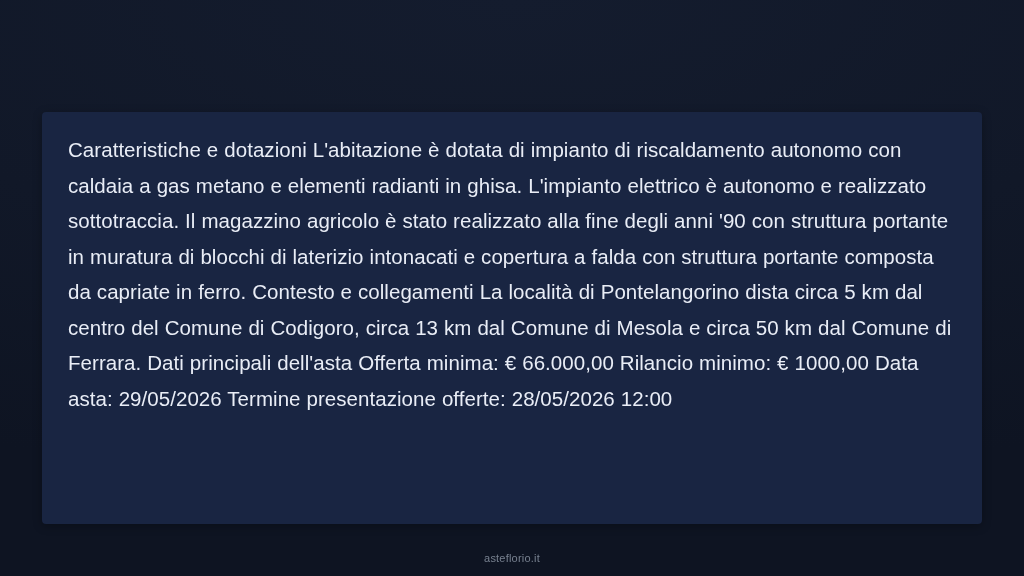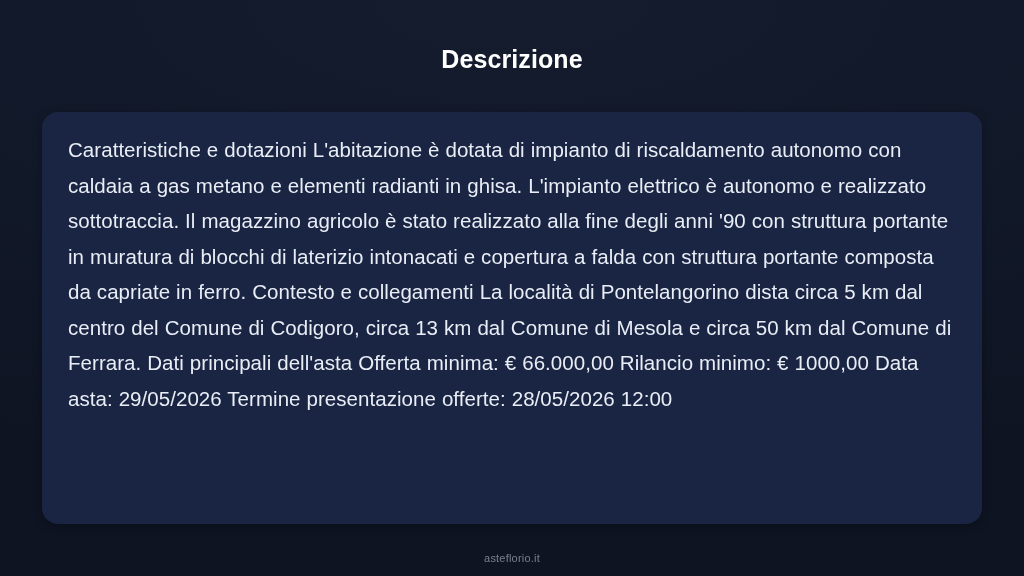--- a/index.html
+++ b/index.html
@@ -48,21 +48,21 @@
     text-transform: uppercase;
   }
   .description-card {
     position: absolute;
     left: 42px;
     top: 112px;
     width: 940px;
     height: 412px;
     box-sizing: border-box;
     background: #192542;
-    border-radius: 16px;
+    border-radius: 4px;
     padding: 20px 26px 20px 26px;
     overflow: hidden;
     box-shadow: 0 2px 10px rgba(0,0,0,0.28);
   }
   .description-text {
     margin: 0;
     font-size: 20.5px;
     line-height: 35.5px;
     color: #e9edf6;
     font-weight: normal;
@@ -86,21 +86,20 @@
     color: #77808f;
     letter-spacing: 0.2px;
   }
 </style>
 </head>
 <body>
 
 <div class="screen">
 
   <div class="header">
-    <h1 class="page-title">Descrizione</h1>
   </div>
 
   <div class="description-card">
     <p class="description-text">Caratteristiche e dotazioni L'abitazione è dotata di impianto di riscaldamento autonomo con caldaia a gas metano e elementi radianti in ghisa. L'impianto elettrico è autonomo e realizzato sottotraccia. Il magazzino agricolo è stato realizzato alla fine degli anni '90 con struttura portante in muratura di blocchi di laterizio intonacati e copertura a falda con struttura portante composta da capriate in ferro. Contesto e collegamenti La località di Pontelangorino dista circa 5 km dal centro del Comune di Codigoro, circa 13 km dal Comune di Mesola e circa 50 km dal Comune di Ferrara. Dati principali dell'asta Offerta minima: € 66.000,00 Rilancio minimo: € 1000,00 Data asta: 29/05/2026 Termine presentazione offerte: 28/05/2026 12:00</p>
   </div>
 
   <div class="footer">
     <span class="site-name">asteflorio.it</span>
   </div>
 

